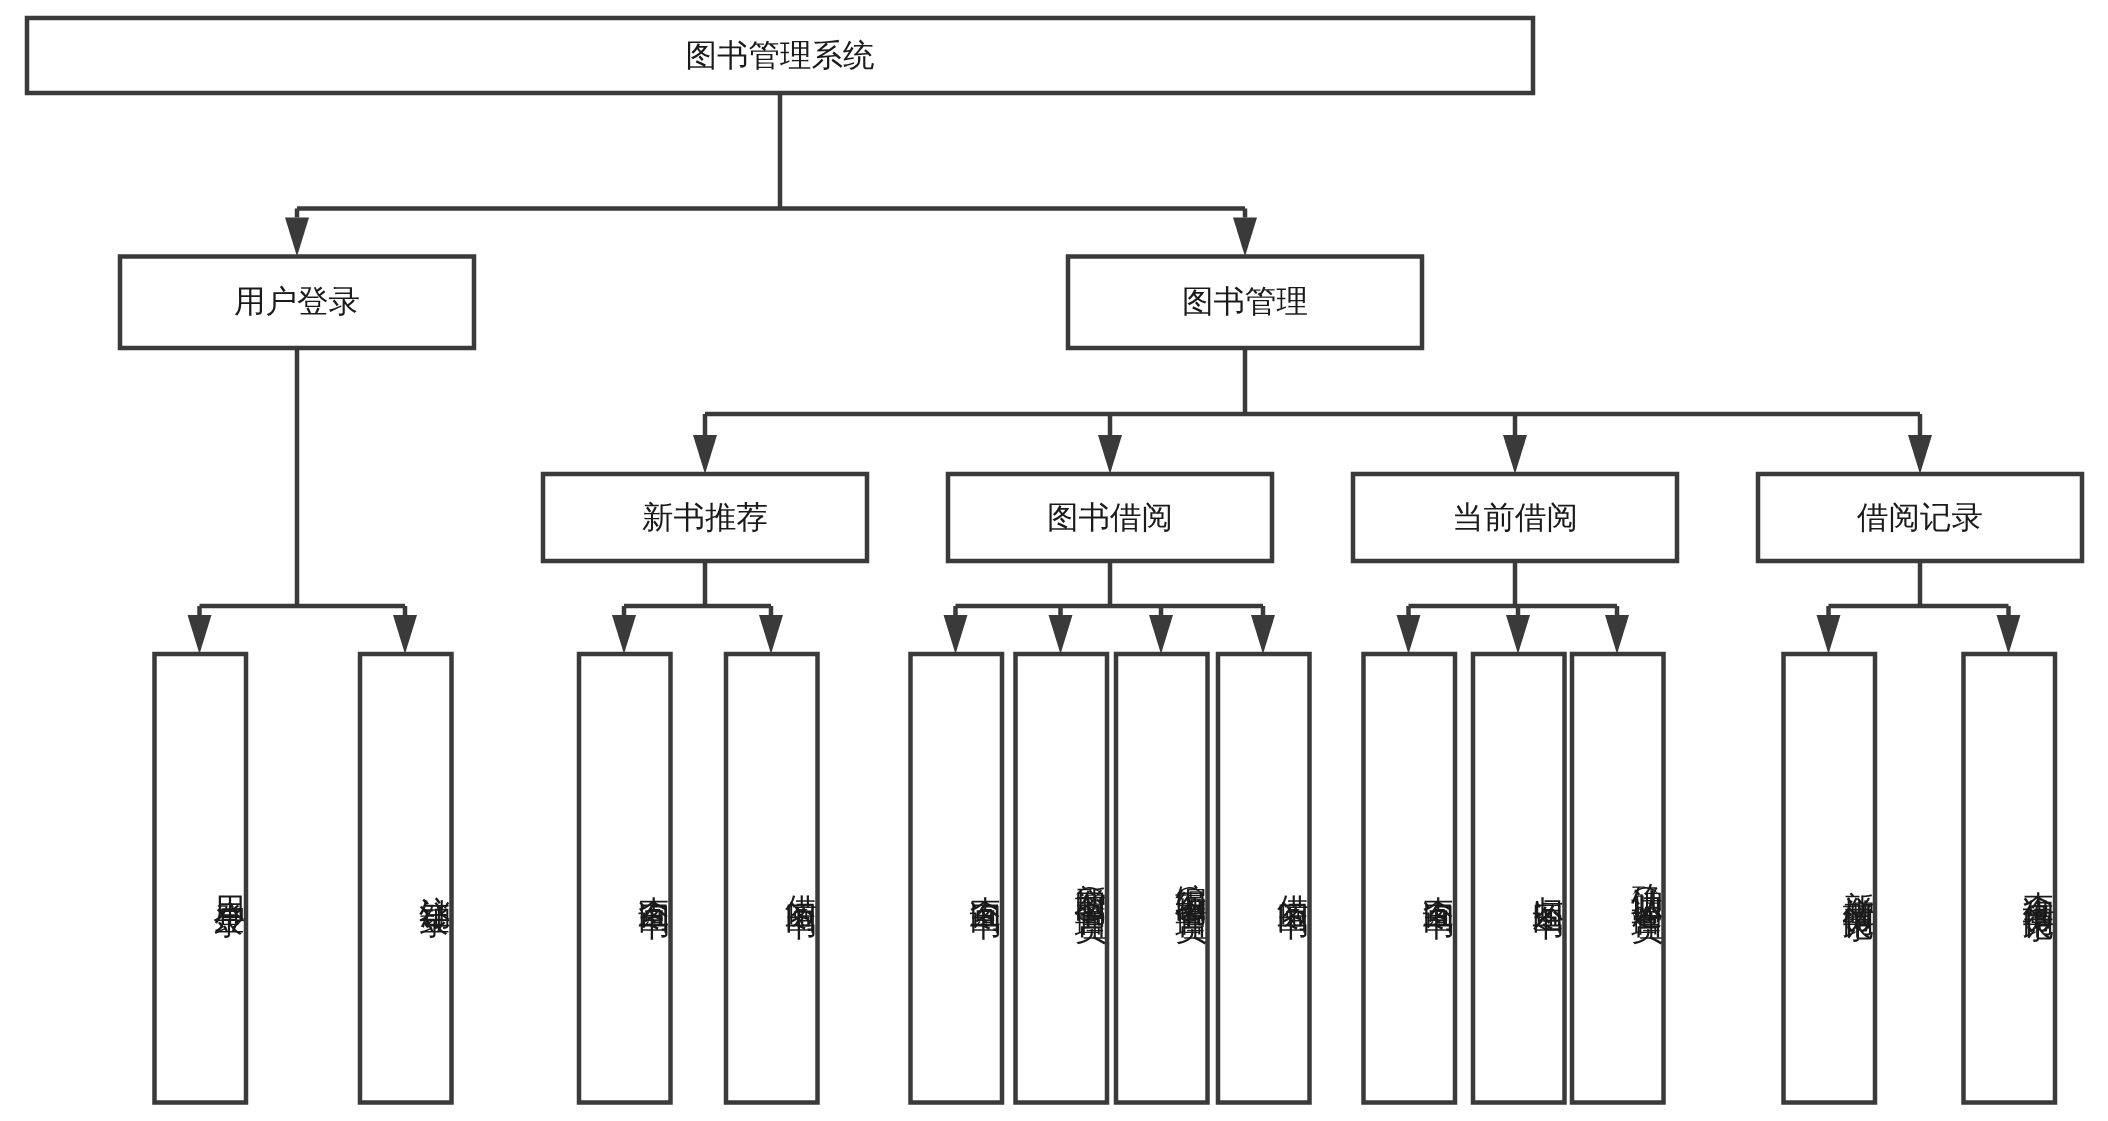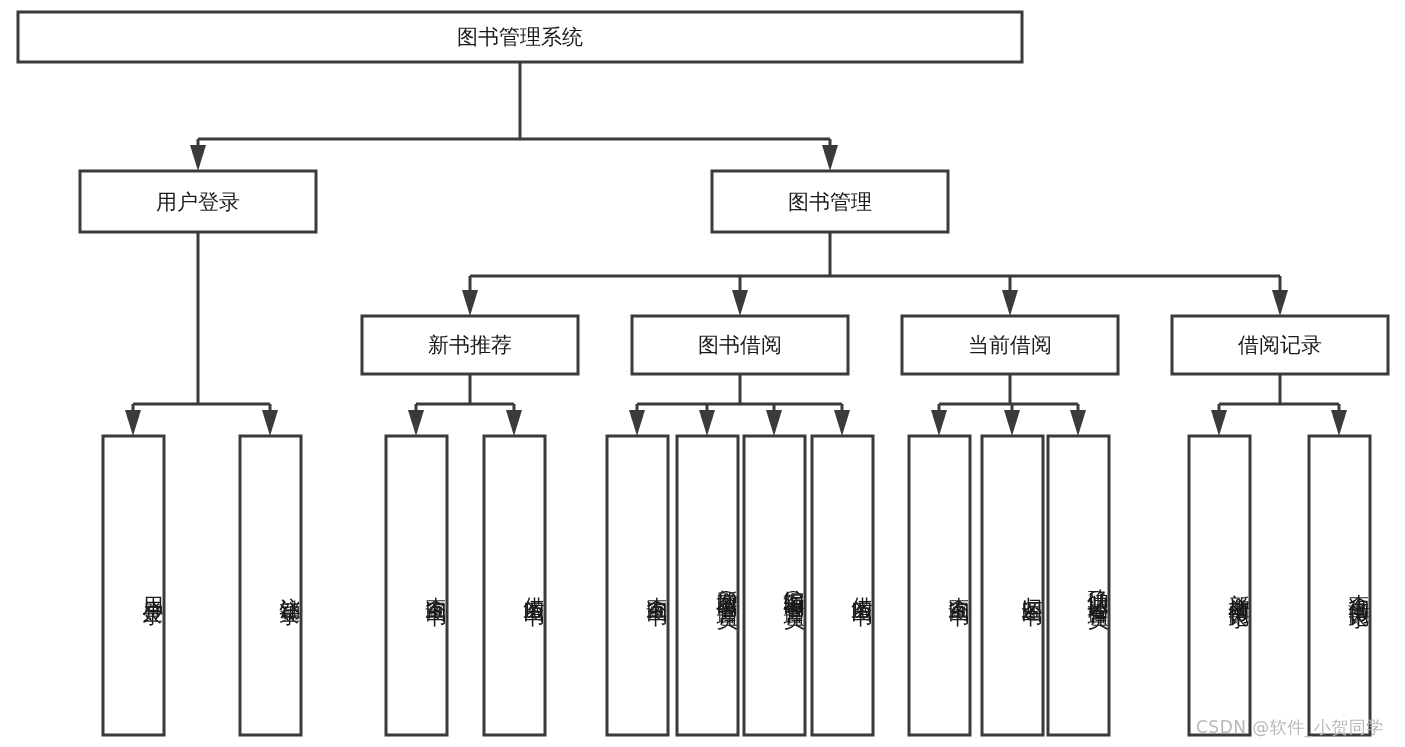--- a/index.html
+++ b/index.html
@@ -191,15 +191,14 @@
       <div class="leaf-label" style="left: 677px; top: 446px; width: 61px; height: 279px;">新增图书（管理员）</div>
       <div class="leaf-label" style="left: 744px; top: 446px; width: 61px; height: 279px;">编辑图书（管理员）</div>
       <div class="leaf-label" style="left: 812px; top: 446px; width: 61px; height: 279px;">借阅图书</div>
       <div class="leaf-label" style="left: 909px; top: 446px; width: 61px; height: 279px;">查询图书</div>
       <div class="leaf-label" style="left: 982px; top: 446px; width: 61px; height: 279px;">归还图书</div>
       <div class="leaf-label" style="left: 1048px; top: 446px; width: 61px; height: 279px;">确认归还（管理员）</div>
       <div class="leaf-label" style="left: 1189px; top: 446px; width: 61px; height: 279px;">新增借阅记录</div>
       <div class="leaf-label" style="left: 1309px; top: 446px; width: 61px; height: 279px;">查询借阅记录</div>
     </div>
 
-  <div class="watermark" style="left: 1196px; top: 716px;">CSDN @软件_小贺同学</div>
 
 </div>
 
 </body></html>

